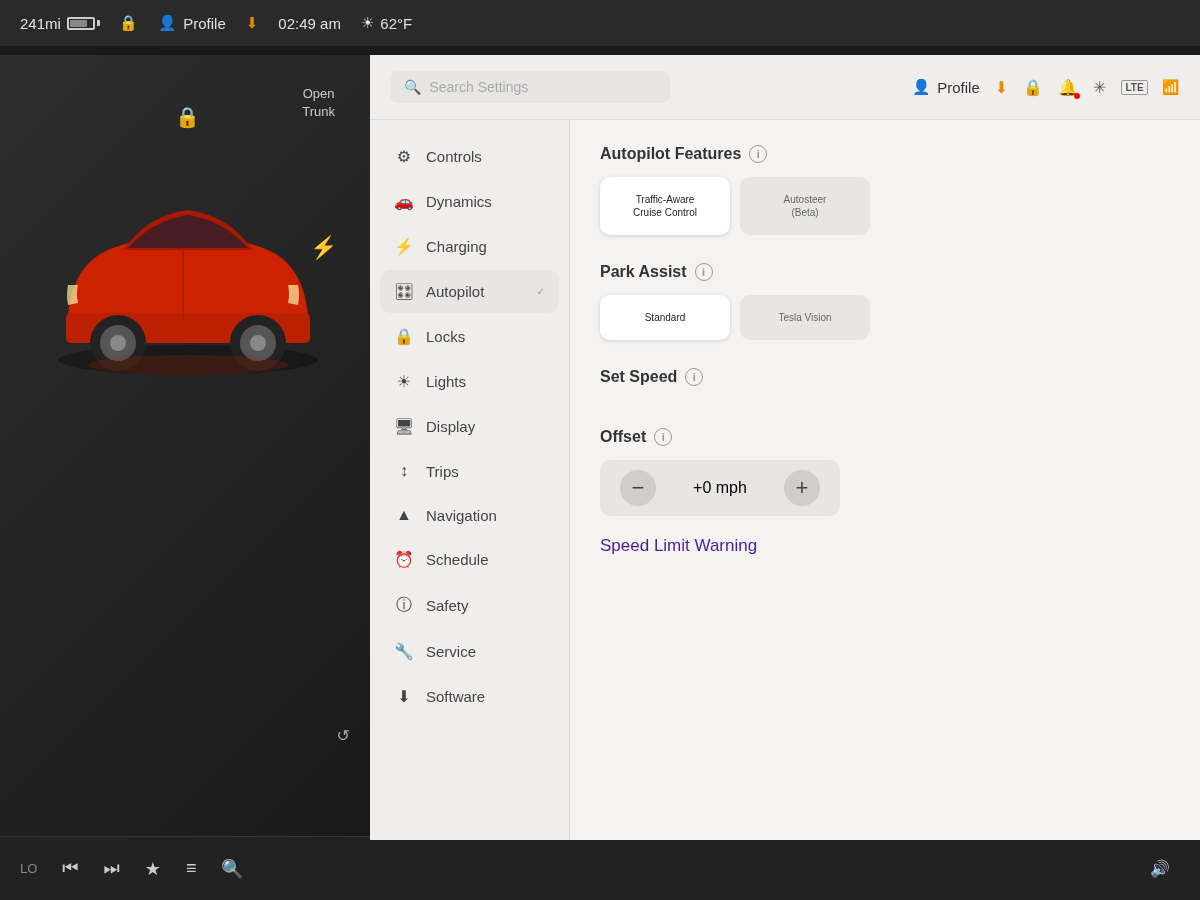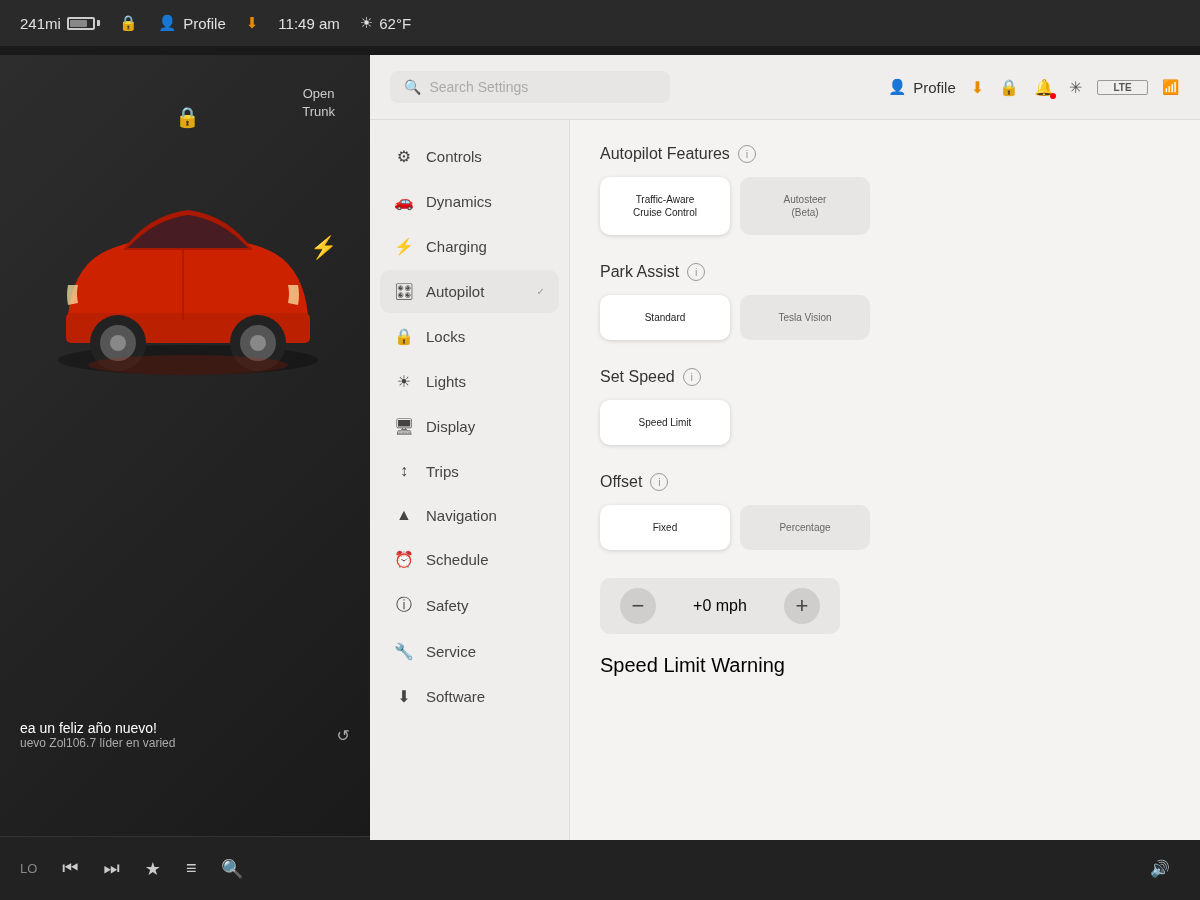--- a/index.html
+++ b/index.html
@@ -197,21 +197,21 @@
       background: red;
       border-radius: 50%;
       bottom: -2px;
       right: -2px;
     }
     .lte-badge {
       font-size: 10px;
       font-weight: bold;
       color: #555;
       border: 1px solid #999;
-      padding: 1px 15px;
+      padding: 1px 3px;
       border-radius: 2px;
     }
 
     
     .content-area {
       display: flex;
       flex: 1;
       overflow: hidden;
     }
 
@@ -248,21 +248,21 @@
     
     .settings-panel {
       flex: 1;
       padding: 25px 30px;
       overflow-y: auto;
       background: #f5f3f1;
     }
 
     .section-title {
       font-size: 16px;
-      font-weight: 400;
+      font-weight: 700;
       color: #333;
       margin-bottom: 14px;
       display: flex;
       align-items: center;
       gap: 8px;
     }
     .info-icon {
       width: 18px;
       height: 18px;
       border: 1.5px solid #999;
@@ -327,23 +327,23 @@
     }
     .speed-value {
       flex: 1;
       text-align: center;
       font-size: 16px;
       font-weight: 500;
       color: #000000;
     }
 
     .speed-limit-warning-title {
-      font-size: 20px;
+      font-size: 17px;
       font-weight: 500;
-      color: #000000;
+      color: #4c1d95;
       margin-top: 14px;
     }
   </style>
 </head>
 <body>
 
 <div class="status-bar">
   <div class="status-bar-item">
     <span>241mi</span>
     <span class="battery-icon">
@@ -357,21 +357,21 @@
     <span>🔒</span>
   </div>
   <div class="status-bar-item">
     <span>👤</span>
     <span>Profile</span>
   </div>
   <div class="status-bar-item">
     <span style="color:#e88a00">⬇</span>
   </div>
   <div class="status-bar-item">
-    <span>11:49 am</span>
+    <span>02:49 am</span>
   </div>
   <div class="status-bar-item">
     <span>☀</span>
     <span>62°F</span>
   </div>
 </div>
 
 <div class="left-panel">
   <div style="position:absolute;top:30px;right:40px;text-align:center;">
     <div style="color:#ccc;font-size:13px;line-height:1.4;">Open<br>Trunk</div>
@@ -403,24 +403,20 @@
       <path d="M40 120 Q38 130 40 140 L50 138 Q48 128 50 120 Z" fill="#ffeeaa" opacity="0.7"></path>
       <path d="M270 120 Q272 130 270 140 L260 138 Q262 128 260 120 Z" fill="#ffeeaa" opacity="0.7"></path>
 
       <line x1="155" y1="85" x2="155" y2="155" stroke="#aa1800" stroke-width="1.5"></line>
 
       <ellipse cx="160" cy="200" rx="100" ry="10" fill="rgba(200,30,0,0.2)"></ellipse>
     </svg>
     <div class="charge-indicator" style="right:10px;top:100px;color:#ffcc00;font-size:22px;">⚡</div>
   </div>
 
-  <div class="radio-info" style="bottom:90px;left:20px;">
-    <div class="radio-title">ea un feliz año nuevo!</div>
-    <div style="color:#aaa;font-size:12px;">uevo Zol106.7 líder en varied</div>
-  </div>
   <div style="position:absolute;bottom:95px;right:25px;">
     <span style="color:#aaa;font-size:16px;">↺</span>
   </div>
 </div>
 
 <div class="media-bar">
   <span class="media-bar-btn" style="font-size:13px;color:#888;">LO</span>
   <span class="media-bar-btn">⏮</span>
   <span class="media-bar-btn">⏭</span>
   <span class="media-bar-btn">★</span>
@@ -530,30 +526,25 @@
       <div class="button-group">
         <button class="option-btn selected">Standard</button>
         <button class="option-btn unselected">Tesla Vision</button>
       </div>
 
       <div class="section-title">
         <span>Set Speed</span>
         <span class="info-icon">i</span>
       </div>
       <div class="button-group">
-        <button class="option-btn selected">Speed Limit</button>
       </div>
 
       <div class="section-title">
         <span>Offset</span>
         <span class="info-icon">i</span>
-      </div>
-      <div class="button-group">
-        <button class="option-btn selected">Fixed</button>
-        <button class="option-btn unselected">Percentage</button>
       </div>
 
       <div class="speed-control">
         <button class="speed-btn">−</button>
         <span class="speed-value">+0 mph</span>
         <button class="speed-btn">+</button>
       </div>
 
       <div style="margin-top:20px;">
         <div class="speed-limit-warning-title">Speed Limit Warning</div>

